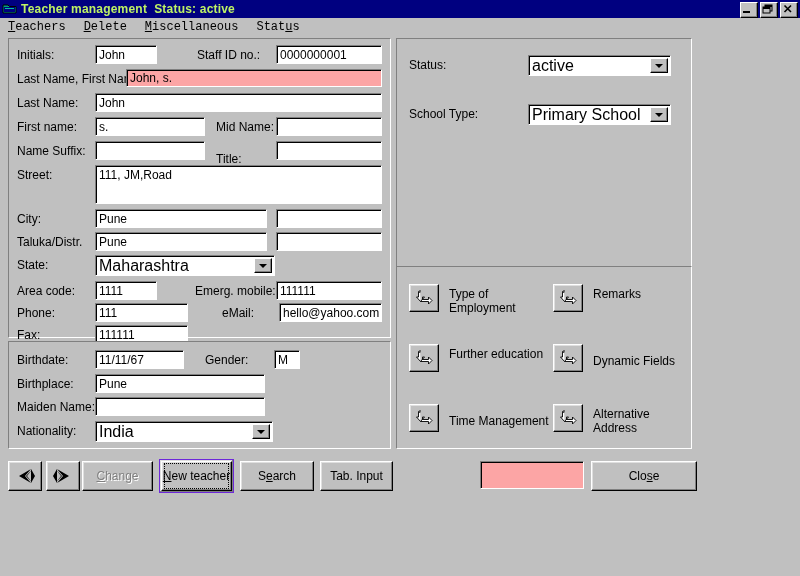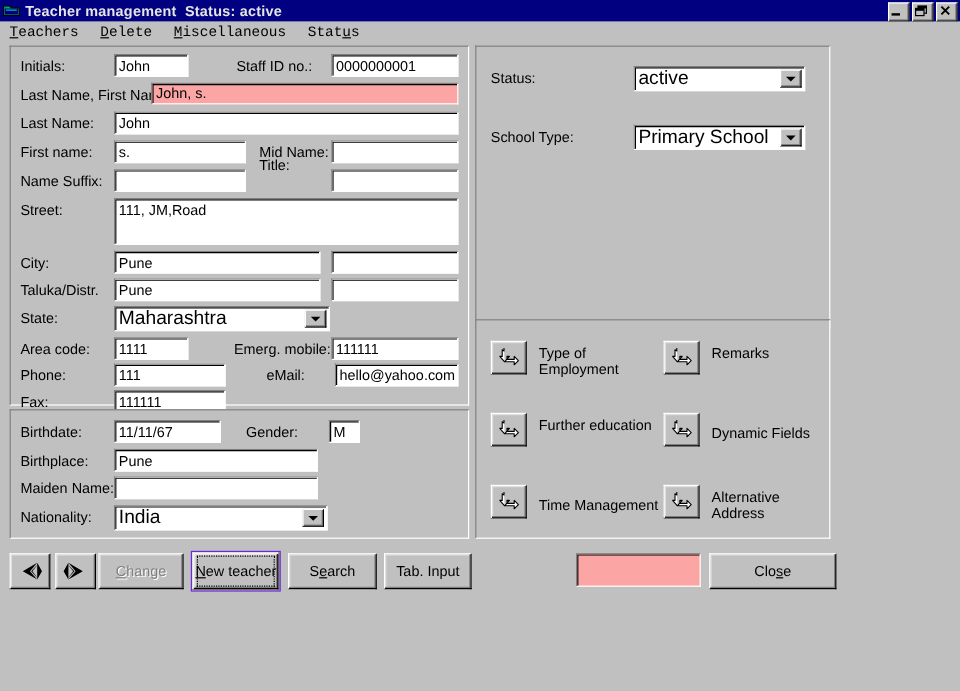--- a/index.html
+++ b/index.html
@@ -21,21 +21,21 @@
     width: 800px; height: 18px;
     background: #000080;
     display: flex; align-items: center;
   }
   .title-icon {
     width: 16px; height: 14px;
     margin-left: 2px; margin-right: 3px;
     position: relative; flex: 0 0 auto;
   }
   .title-text {
-    color: #e5e5e5;
+    color: #bef264;
     font-size: 12px;
     font-weight: bold;
     letter-spacing: 0.2px;
     white-space: pre;
     line-height: 14px;
   }
   .title-buttons {
     position: absolute; right: 2px; top: 2px;
     display: flex; gap: 0px;
   }
@@ -276,21 +276,21 @@
 
     <span class="lbl" style="left:8px; top:82px;">First name:</span>
     <span class="fld" style="left:86px; top:78px; width:110px; height:19px;">s.</span>
 
     <span class="lbl" style="left:207px; top:82px;">Mid Name:</span>
     <span class="fld" style="left:267px; top:78px; width:106px; height:19px;"></span>
 
     <span class="lbl" style="left:8px; top:106px;">Name Suffix:</span>
     <span class="fld" style="left:86px; top:102px; width:110px; height:19px;"></span>
 
-    <span class="lbl" style="left:207px; top:93px;">Title:</span>
+    <span class="lbl" style="left:207px; top:114px;">Title:</span>
     <span class="fld" style="left:267px; top:102px; width:106px; height:19px;"></span>
 
     <span class="lbl" style="left:8px; top:130px;">Street:</span>
     <span class="fld multiline" style="left:86px; top:126px; width:287px; height:39px;">111, JM,Road</span>
 
     <span class="lbl" style="left:8px; top:174px;">City:</span>
     <span class="fld" style="left:86px; top:170px; width:172px; height:19px;">Pune</span>
     <span class="fld" style="left:267px; top:170px; width:106px; height:19px;"></span>
 
     <span class="lbl" style="left:8px; top:197px;">Taluka/Distr.</span>

